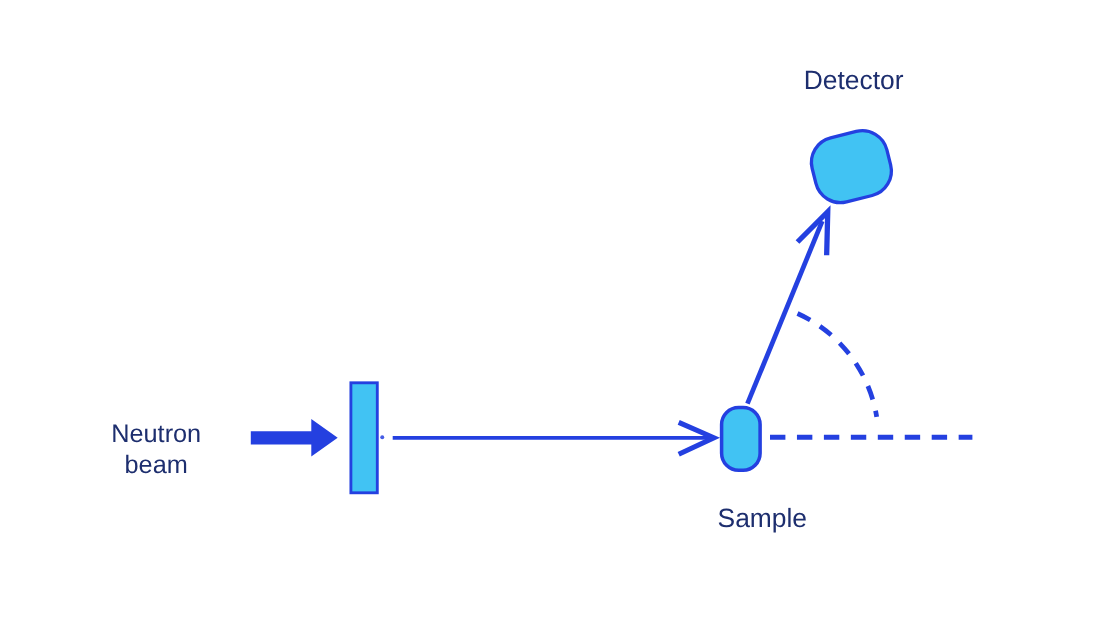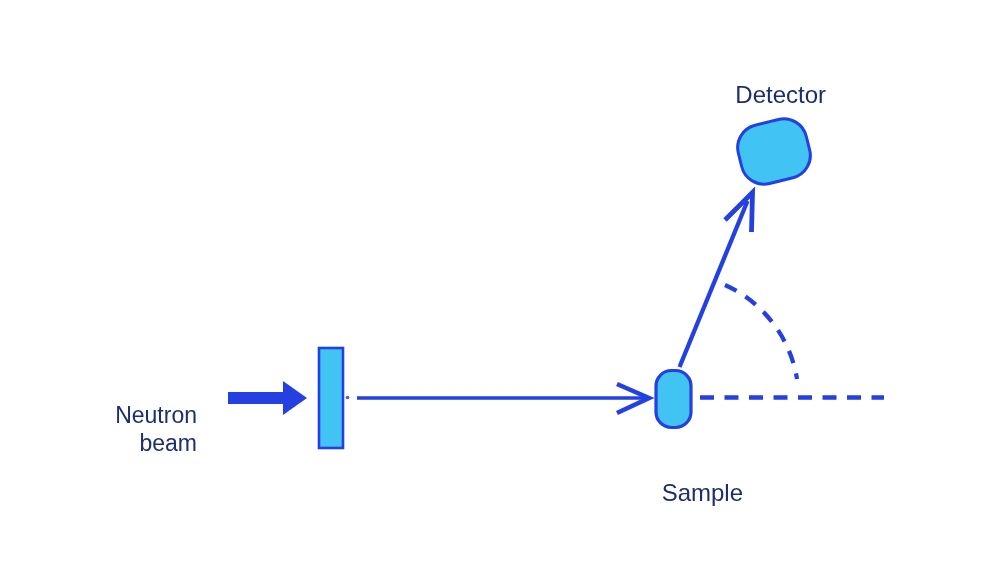--- a/index.html
+++ b/index.html
@@ -20,22 +20,21 @@
   }
   .canvas svg { position: absolute; left: 0; top: 0; }
   .diagram-stroke { stroke: var(--line-blue); fill: none; }
   .diagram-fill   { fill: var(--line-blue); }
   .shape          { fill: var(--shape-fill); stroke: var(--line-blue); }
   .label {
     position: absolute;
     color: var(--label-text);
     font-size: 23px;
     line-height: 28px;
-    text-align: right;
-    margin-top: 21px;
+    text-align: center;
   }
   .label.neutron  { left: 87px;  top: 380px; width: 110px; }
   .label.sample   { left: 643px; top: 458px; width: 100px; font-size: 24px; }
   .label.detector { left: 726px; top: 60px;  width: 100px; font-size: 24px; }
 </style>
 </head>
 <body>
 
 <div class="canvas">
 

